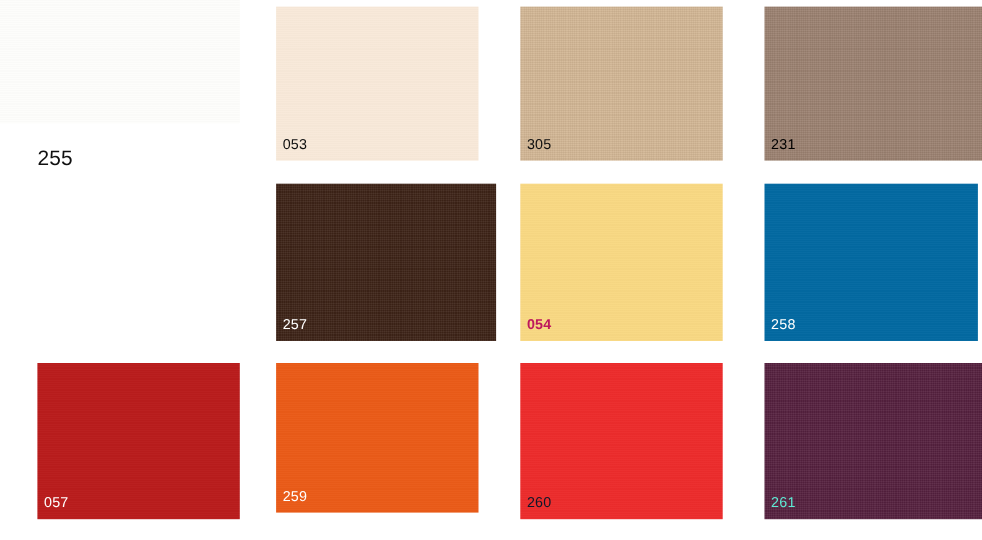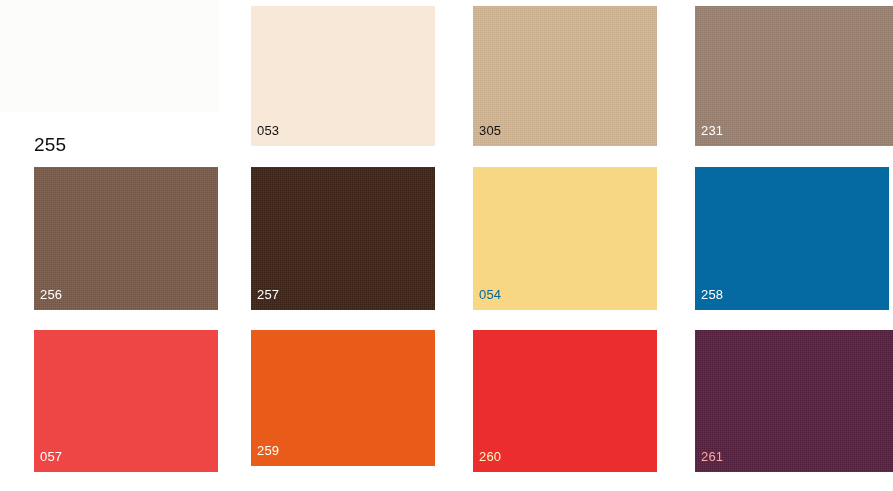--- a/index.html
+++ b/index.html
@@ -90,47 +90,43 @@
     <div class="swatch plain" style="left: 251px; top: 6px; width: 184px; height: 140px; background: rgb(248, 233, 217);">
       <div class="texture"></div>
       <div class="swatch-label dark" style="color: rgb(16, 16, 16);">053</div>
     </div>
     <div class="swatch" style="left: 473px; top: 6px; width: 184px; height: 140px; background: rgb(210, 182, 148);">
       <div class="texture"></div>
       <div class="swatch-label dark" style="color: rgb(16, 16, 16);">305</div>
     </div>
     <div class="swatch" style="left: 695px; top: 6px; width: 198px; height: 140px; background: rgb(155, 129, 112);">
       <div class="texture"></div>
-      <div class="swatch-label dark" style="color: #ffffff;">231</div>
+      <div class="swatch-label dark" style="color: #000000;">231</div>
     </div>
-    <div class="swatch" style="left: 34px; top: 167px; width: 184px; height: 143px; background: rgb(122, 90, 74);">
-      <div class="texture"></div>
-      <div class="swatch-label light" style="color: rgb(255, 255, 255);">256</div>
-    </div>
-    <div class="swatch" style="left: 251px; top: 167px; width: 184px; height: 143px; background: rgb(61, 35, 23);">
+    <div class="swatch" style="left: 251px; top: 167px; width: 200px; height: 143px; background: rgb(61, 35, 23);">
       <div class="texture"></div>
       <div class="swatch-label light" style="color: rgb(255, 255, 255);">257</div>
     </div>
     <div class="swatch plain" style="left: 473px; top: 167px; width: 184px; height: 143px; background: rgb(248, 216, 131);">
       <div class="texture"></div>
-      <div class="swatch-label light" style="color: #0369a1;">054</div>
+      <div class="swatch-label light" style="color: #be185d; font-weight: bold;">054</div>
     </div>
     <div class="swatch plain" style="left: 695px; top: 167px; width: 194px; height: 143px; background: #0369a1;">
       <div class="texture"></div>
       <div class="swatch-label light" style="color: rgb(255, 255, 255);">258</div>
     </div>
-    <div class="swatch plain" style="left: 34px; top: 330px; width: 184px; height: 142px; background: #ef4444; padding-left: 24px;">
+    <div class="swatch plain" style="left: 34px; top: 330px; width: 184px; height: 142px; background: #b91c1c; padding-left: 24px;">
       <div class="texture"></div>
       <div class="swatch-label light" style="color: rgb(255, 255, 255);">057</div>
     </div>
     <div class="swatch plain" style="left: 251px; top: 330px; width: 184px; height: 136px; background: rgb(234, 91, 24);">
       <div class="texture"></div>
       <div class="swatch-label light" style="color: rgb(255, 255, 255);">259</div>
     </div>
     <div class="swatch plain" style="left: 473px; top: 330px; width: 184px; height: 142px; background: rgb(236, 44, 44);">
       <div class="texture"></div>
-      <div class="swatch-label light" style="color: #fef9c3;">260</div>
+      <div class="swatch-label light" style="color: #0f172a;">260</div>
     </div>
     <div class="swatch" style="left: 695px; top: 330px; width: 198px; height: 142px; background: rgb(85, 32, 62);">
       <div class="texture"></div>
-      <div class="swatch-label light" style="color: #fca5a5;">261</div>
+      <div class="swatch-label light" style="color: #5eead4;">261</div>
     </div>
   </div>
 
 </body></html>

